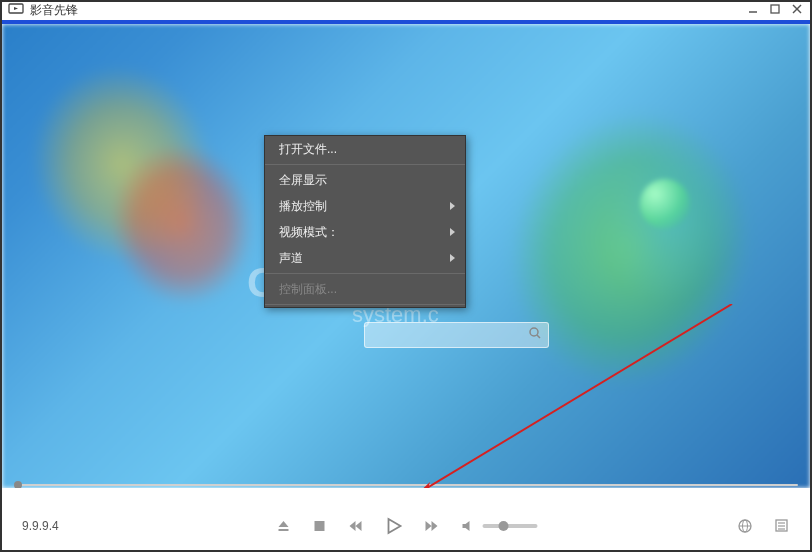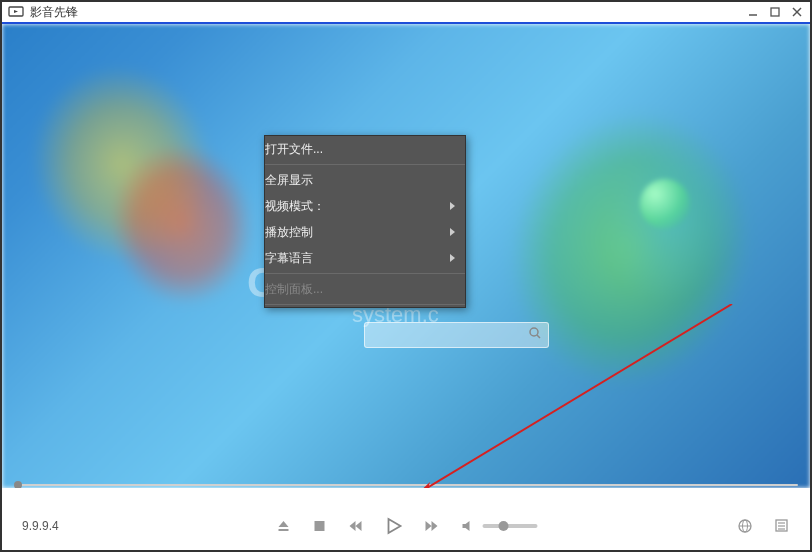--- a/index.html
+++ b/index.html
@@ -1,37 +1,37 @@
 <!DOCTYPE html>
 <html><head>
 <meta charset="utf-8">
 <style>
 * { margin: 0; padding: 0; box-sizing: border-box; }
 body { font-family: "Microsoft YaHei", Arial, sans-serif; background: #f0f0f0; }
 .app-window { width: 812px; height: 552px; background: #fff; border: 2px solid #333; position: relative; }
-.titlebar { height: 22px; background: #fff; display: flex; align-items: center; padding: 0 6px; border-bottom: 2px solid #1d4ed8; }
+.titlebar { height: 22px; background: #fff; display: flex; align-items: flex-start; padding: 0 6px; border-bottom: 4px solid #1d4ed8; }
 .titlebar-icon { width: 18px; height: 14px; margin-right: 4px; }
 .titlebar-text { font-size: 12px; color: #333; }
 .titlebar-ctrls { margin-left: auto; display: flex; gap: 8px; }
 .tctrl { width: 14px; height: 14px; display: flex; align-items: center; justify-content: center; cursor: pointer; color: #555; font-size: 13px; }
 .content { height: 464px; position: relative; overflow: hidden; }
 .wallpaper { position: absolute; inset: 0; background: linear-gradient(135deg, #2a7fc9 0%, #3a8fd4 15%, #5db5e8 35%, #6bc5f0 50%, #4a9fd0 70%, #2a6fb5 100%); filter: blur(2px); }
 .halo { position: absolute; border-radius: 50%; }
 .halo1 { left: 30px; top: 40px; width: 180px; height: 200px; background: radial-gradient(ellipse, rgba(255,220,50,0.55), rgba(255,200,0,0.3) 40%, transparent 70%); transform: rotate(-15deg); filter: blur(6px); }
 .halo2 { left: 110px; top: 120px; width: 140px; height: 160px; background: radial-gradient(ellipse, rgba(255,100,40,0.6), rgba(255,60,20,0.35) 45%, transparent 72%); transform: rotate(-10deg); filter: blur(6px); }
 .halo3 { right: 60px; top: 85px; width: 240px; height: 280px; background: radial-gradient(ellipse, rgba(120,230,70,0.55), rgba(70,200,40,0.32) 45%, transparent 70%); transform: rotate(15deg); filter: blur(7px); }
 .halo4 { right: 70px; top: 110px; width: 140px; height: 175px; background: radial-gradient(ellipse, rgba(80,190,230,0.45), transparent 65%); transform: rotate(15deg); filter: blur(5px); }
 .orb1 { position: absolute; right: 120px; top: 155px; width: 50px; height: 50px; border-radius: 50%; background: radial-gradient(circle at 30% 30%, rgba(170,255,200,0.95), rgba(90,230,140,0.55) 55%, rgba(60,200,110,0.15) 80%); filter: blur(1.5px); }
 .overlay-text { position: absolute; left: 360px; top: 165px; font-size: 88px; font-weight: 400; color: #fff; text-shadow: 0 2px 6px rgba(0,0,0,0.25); letter-spacing: -2px; filter: blur(0.5px); }
 .wm { position: absolute; left: 245px; top: 235px; font-size: 42px; color: rgba(255,255,255,0.4); font-weight: 600; letter-spacing: 1px; }
 .wm2 { position: absolute; left: 350px; top: 278px; font-size: 22px; color: rgba(255,255,255,0.4); font-weight: 500; }
 .searchbox { position: absolute; left: 362px; top: 298px; width: 185px; height: 26px; background: rgba(255,255,255,0.4); border: 1px solid rgba(255,255,255,0.6); border-radius: 3px; display: flex; align-items: center; padding: 0 6px; filter: blur(0.5px); }
 .searchbox .sicon { margin-left: auto; color: rgba(120,120,120,0.8); }
 .ctx-menu { position: absolute; left: 262px; top: 111px; width: 202px; background: #555; border: 1px solid #333; box-shadow: 2px 2px 8px rgba(0,0,0,0.4); z-index: 10; }
-.ctx-item { height: 26px; display: flex; align-items: center; padding: 0 0; color: #eee; font-size: 12px; cursor: pointer; position: relative; }
+.ctx-item { height: 26px; display: flex; align-items: center; padding: 0 14px; color: #eee; font-size: 12px; cursor: pointer; position: relative; }
 .ctx-item.disabled { color: #888; cursor: default; }
 .ctx-sep { height: 1px; background: #6a6a6a; margin: 2px 0; }
 .ctx-arrow { position: absolute; right: 10px; top: 50%; transform: translateY(-50%); width: 0; height: 0; border-top: 4px solid transparent; border-bottom: 4px solid transparent; border-left: 5px solid #ccc; }
 .anno-line { position: absolute; z-index: 9; pointer-events: none; }
 .progress { position: absolute; left: 12px; right: 12px; bottom: 0; height: 6px; }
 .progress-track { height: 2px; background: #d0d0d0; position: relative; top: 2px; border-radius: 1px; }
 .progress-thumb { position: absolute; left: 0; top: -3px; width: 8px; height: 8px; background: #888; border-radius: 50%; }
 .bottombar { position: absolute; left: 0; right: 0; bottom: 0; height: 55px; background: #fff; display: flex; align-items: center; padding: 12px 20px 6px; }
 .ver { font-size: 12px; color: #555; }
 .tctrls { display: flex; align-items: center; gap: 18px; margin-left: auto; margin-right: auto; position: absolute; left: 50%; transform: translateX(-50%); }
@@ -89,23 +89,23 @@
       <span class="sicon"><svg width="14" height="14" viewBox="0 0 14 14">
             <circle cx="6" cy="6" r="4" fill="none" stroke="#888" stroke-width="1.5"></circle>
             <line x1="9" y1="9" x2="12" y2="12" stroke="#888" stroke-width="1.5"></line>
           </svg></span>
     </div>
 
     <div class="ctx-menu" id="ctxmenu">
         <div class="ctx-item">打开文件...</div>
         <div class="ctx-sep"></div>
         <div class="ctx-item">全屏显示</div>
+        <div class="ctx-item">播放控制<span class="ctx-arrow"></span></div>
         <div class="ctx-item">视频模式：<span class="ctx-arrow"></span></div>
-        <div class="ctx-item">播放控制<span class="ctx-arrow"></span></div>
-        <div class="ctx-item">字幕语言<span class="ctx-arrow"></span></div>
+        <div class="ctx-item">声道<span class="ctx-arrow"></span></div>
         <div class="ctx-sep"></div>
         <div class="ctx-item disabled">控制面板...</div>
         <div class="ctx-sep"></div>
       </div>
 
     <svg class="anno-line" style="left:410px; top:280px;" width="330" height="200">
         <line x1="320" y1="0" x2="5" y2="190" stroke="#d62020" stroke-width="2"></line>
         <polygon points="5,190 18,178 14,192" fill="#d62020"></polygon>
       </svg>
 

